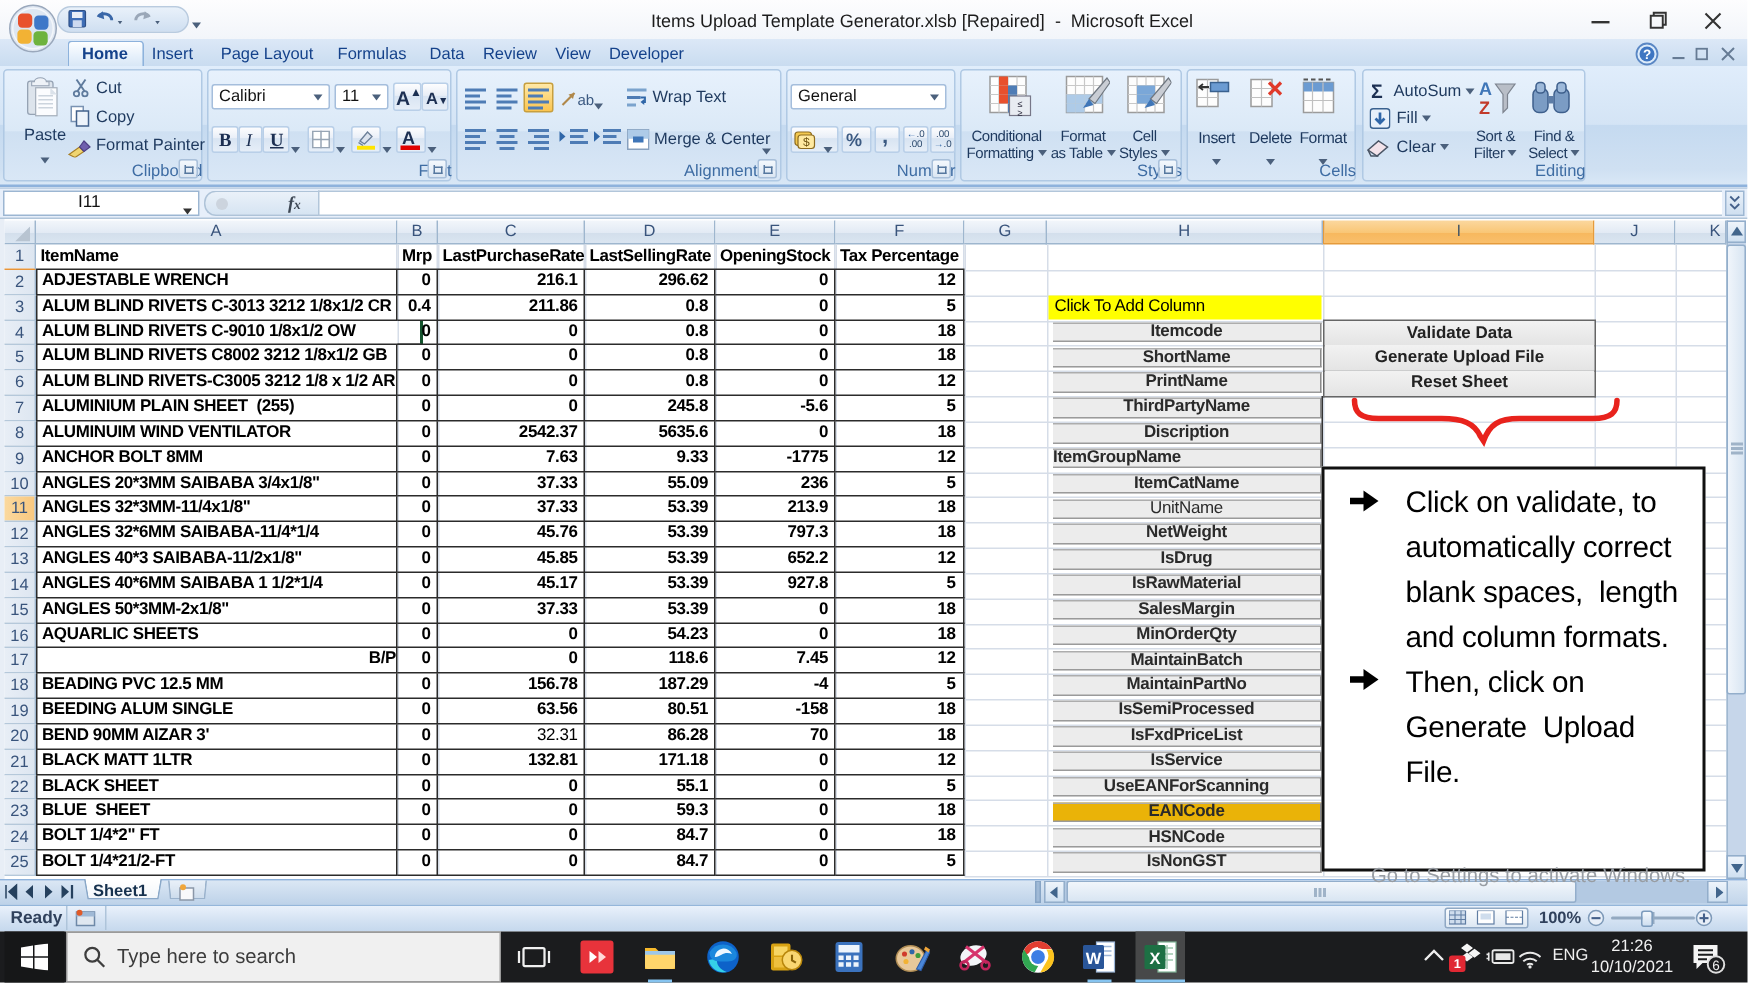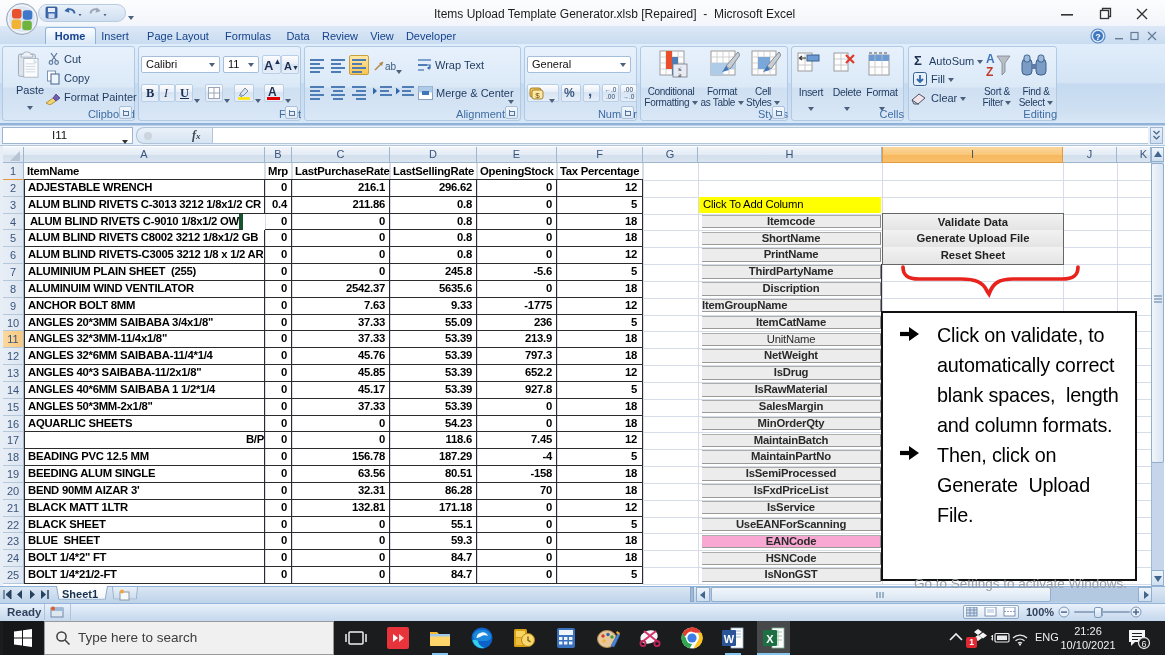--- a/index.html
+++ b/index.html
@@ -438,21 +438,21 @@
 <div class="ab" style="left:292px;top:179.84px;width:98px;height:16.84px;border-right:1px solid #2b2b2b;border-bottom:1px solid #2b2b2b;font-size:11.3px;font-weight:700;color:#000;white-space:nowrap;line-height:15.84px;letter-spacing:-0.25px;text-align:right;padding-right:4px">216.1</div>
 <div class="ab" style="left:390px;top:179.84px;width:87px;height:16.84px;border-right:1px solid #2b2b2b;border-bottom:1px solid #2b2b2b;font-size:11.3px;font-weight:700;color:#000;white-space:nowrap;line-height:15.84px;letter-spacing:-0.25px;text-align:right;padding-right:4px">296.62</div>
 <div class="ab" style="left:477px;top:179.84px;width:80px;height:16.84px;border-right:1px solid #2b2b2b;border-bottom:1px solid #2b2b2b;font-size:11.3px;font-weight:700;color:#000;white-space:nowrap;line-height:15.84px;letter-spacing:-0.25px;text-align:right;padding-right:4px">0</div>
 <div class="ab" style="left:557px;top:179.84px;width:86px;height:16.84px;border-right:1px solid #2b2b2b;border-bottom:1px solid #2b2b2b;font-size:11.3px;font-weight:700;color:#000;white-space:nowrap;line-height:15.84px;letter-spacing:-0.25px;text-align:right;padding-right:5px">12</div>
 <div class="ab" style="left:24px;top:196.68px;width:241px;height:16.84px;border-left:1px solid #2b2b2b;border-right:1px solid #2b2b2b;border-bottom:1px solid #2b2b2b;font-size:11.3px;font-weight:700;color:#000;white-space:nowrap;line-height:15.84px;letter-spacing:-0.25px;text-align:left;padding-left:3px">ALUM BLIND RIVETS C-3013 3212 1/8x1/2 CR</div>
 <div class="ab" style="left:265px;top:196.68px;width:27px;height:16.84px;border-right:1px solid #2b2b2b;border-bottom:1px solid #2b2b2b;font-size:11.3px;font-weight:700;color:#000;white-space:nowrap;line-height:15.84px;letter-spacing:-0.25px;text-align:right;padding-right:4px">0.4</div>
 <div class="ab" style="left:292px;top:196.68px;width:98px;height:16.84px;border-right:1px solid #2b2b2b;border-bottom:1px solid #2b2b2b;font-size:11.3px;font-weight:700;color:#000;white-space:nowrap;line-height:15.84px;letter-spacing:-0.25px;text-align:right;padding-right:4px">211.86</div>
 <div class="ab" style="left:390px;top:196.68px;width:87px;height:16.84px;border-right:1px solid #2b2b2b;border-bottom:1px solid #2b2b2b;font-size:11.3px;font-weight:700;color:#000;white-space:nowrap;line-height:15.84px;letter-spacing:-0.25px;text-align:right;padding-right:4px">0.8</div>
 <div class="ab" style="left:477px;top:196.68px;width:80px;height:16.84px;border-right:1px solid #2b2b2b;border-bottom:1px solid #2b2b2b;font-size:11.3px;font-weight:700;color:#000;white-space:nowrap;line-height:15.84px;letter-spacing:-0.25px;text-align:right;padding-right:4px">0</div>
 <div class="ab" style="left:557px;top:196.68px;width:86px;height:16.84px;border-right:1px solid #2b2b2b;border-bottom:1px solid #2b2b2b;font-size:11.3px;font-weight:700;color:#000;white-space:nowrap;line-height:15.84px;letter-spacing:-0.25px;text-align:right;padding-right:5px">5</div>
-<div class="ab" style="left:24px;top:213.52px;width:219px;height:16.84px;border-left:1px solid #2b2b2b;border-right:4px solid #14532d;border-bottom:1px solid #2b2b2b;font-size:11.3px;font-weight:700;color:#000;white-space:nowrap;line-height:15.84px;letter-spacing:-0.25px;text-align:right;padding-left:3px">ALUM BLIND RIVETS C-9010 1/8x1/2 OW</div>
+<div class="ab" style="left:24px;top:213.52px;width:258px;height:16.84px;border-left:1px solid #2b2b2b;border-right:2px solid #14532d;border-bottom:1px solid #2b2b2b;font-size:11.3px;font-weight:700;color:#000;white-space:nowrap;line-height:15.84px;letter-spacing:-0.25px;text-align:left;padding-left:3px">ALUM BLIND RIVETS C-9010 1/8x1/2 OW</div>
 <div class="ab" style="left:265px;top:213.52px;width:27px;height:16.84px;border-right:1px solid #2b2b2b;border-bottom:1px solid #2b2b2b;font-size:11.3px;font-weight:700;color:#000;white-space:nowrap;line-height:15.84px;letter-spacing:-0.25px;text-align:right;padding-right:4px">0</div>
 <div class="ab" style="left:292px;top:213.52px;width:98px;height:16.84px;border-right:1px solid #2b2b2b;border-bottom:1px solid #2b2b2b;font-size:11.3px;font-weight:700;color:#000;white-space:nowrap;line-height:15.84px;letter-spacing:-0.25px;text-align:right;padding-right:4px">0</div>
 <div class="ab" style="left:390px;top:213.52px;width:87px;height:16.84px;border-right:1px solid #2b2b2b;border-bottom:1px solid #2b2b2b;font-size:11.3px;font-weight:700;color:#000;white-space:nowrap;line-height:15.84px;letter-spacing:-0.25px;text-align:right;padding-right:4px">0.8</div>
 <div class="ab" style="left:477px;top:213.52px;width:80px;height:16.84px;border-right:1px solid #2b2b2b;border-bottom:1px solid #2b2b2b;font-size:11.3px;font-weight:700;color:#000;white-space:nowrap;line-height:15.84px;letter-spacing:-0.25px;text-align:right;padding-right:4px">0</div>
 <div class="ab" style="left:557px;top:213.52px;width:86px;height:16.84px;border-right:1px solid #2b2b2b;border-bottom:1px solid #2b2b2b;font-size:11.3px;font-weight:700;color:#000;white-space:nowrap;line-height:15.84px;letter-spacing:-0.25px;text-align:right;padding-right:5px">18</div>
 <div class="ab" style="left:24px;top:230.36px;width:241px;height:16.84px;border-left:1px solid #2b2b2b;border-right:1px solid #2b2b2b;border-bottom:1px solid #2b2b2b;font-size:11.3px;font-weight:700;color:#000;white-space:nowrap;line-height:15.84px;letter-spacing:-0.25px;text-align:left;padding-left:3px">ALUM BLIND RIVETS C8002 3212 1/8x1/2 GB</div>
 <div class="ab" style="left:265px;top:230.36px;width:27px;height:16.84px;border-right:1px solid #2b2b2b;border-bottom:1px solid #2b2b2b;font-size:11.3px;font-weight:700;color:#000;white-space:nowrap;line-height:15.84px;letter-spacing:-0.25px;text-align:right;padding-right:4px">0</div>
 <div class="ab" style="left:292px;top:230.36px;width:98px;height:16.84px;border-right:1px solid #2b2b2b;border-bottom:1px solid #2b2b2b;font-size:11.3px;font-weight:700;color:#000;white-space:nowrap;line-height:15.84px;letter-spacing:-0.25px;text-align:right;padding-right:4px">0</div>
 <div class="ab" style="left:390px;top:230.36px;width:87px;height:16.84px;border-right:1px solid #2b2b2b;border-bottom:1px solid #2b2b2b;font-size:11.3px;font-weight:700;color:#000;white-space:nowrap;line-height:15.84px;letter-spacing:-0.25px;text-align:right;padding-right:4px">0.8</div>
 <div class="ab" style="left:477px;top:230.36px;width:80px;height:16.84px;border-right:1px solid #2b2b2b;border-bottom:1px solid #2b2b2b;font-size:11.3px;font-weight:700;color:#000;white-space:nowrap;line-height:15.84px;letter-spacing:-0.25px;text-align:right;padding-right:4px">0</div>
@@ -536,21 +536,21 @@
 <div class="ab" style="left:477px;top:449.28px;width:80px;height:16.84px;border-right:1px solid #2b2b2b;border-bottom:1px solid #2b2b2b;font-size:11.3px;font-weight:700;color:#000;white-space:nowrap;line-height:15.84px;letter-spacing:-0.25px;text-align:right;padding-right:4px">-4</div>
 <div class="ab" style="left:557px;top:449.28px;width:86px;height:16.84px;border-right:1px solid #2b2b2b;border-bottom:1px solid #2b2b2b;font-size:11.3px;font-weight:700;color:#000;white-space:nowrap;line-height:15.84px;letter-spacing:-0.25px;text-align:right;padding-right:5px">5</div>
 <div class="ab" style="left:24px;top:466.12px;width:241px;height:16.84px;border-left:1px solid #2b2b2b;border-right:1px solid #2b2b2b;border-bottom:1px solid #2b2b2b;font-size:11.3px;font-weight:700;color:#000;white-space:nowrap;line-height:15.84px;letter-spacing:-0.25px;text-align:left;padding-left:3px">BEEDING ALUM SINGLE</div>
 <div class="ab" style="left:265px;top:466.12px;width:27px;height:16.84px;border-right:1px solid #2b2b2b;border-bottom:1px solid #2b2b2b;font-size:11.3px;font-weight:700;color:#000;white-space:nowrap;line-height:15.84px;letter-spacing:-0.25px;text-align:right;padding-right:4px">0</div>
 <div class="ab" style="left:292px;top:466.12px;width:98px;height:16.84px;border-right:1px solid #2b2b2b;border-bottom:1px solid #2b2b2b;font-size:11.3px;font-weight:700;color:#000;white-space:nowrap;line-height:15.84px;letter-spacing:-0.25px;text-align:right;padding-right:4px">63.56</div>
 <div class="ab" style="left:390px;top:466.12px;width:87px;height:16.84px;border-right:1px solid #2b2b2b;border-bottom:1px solid #2b2b2b;font-size:11.3px;font-weight:700;color:#000;white-space:nowrap;line-height:15.84px;letter-spacing:-0.25px;text-align:right;padding-right:4px">80.51</div>
 <div class="ab" style="left:477px;top:466.12px;width:80px;height:16.84px;border-right:1px solid #2b2b2b;border-bottom:1px solid #2b2b2b;font-size:11.3px;font-weight:700;color:#000;white-space:nowrap;line-height:15.84px;letter-spacing:-0.25px;text-align:right;padding-right:4px">-158</div>
 <div class="ab" style="left:557px;top:466.12px;width:86px;height:16.84px;border-right:1px solid #2b2b2b;border-bottom:1px solid #2b2b2b;font-size:11.3px;font-weight:700;color:#000;white-space:nowrap;line-height:15.84px;letter-spacing:-0.25px;text-align:right;padding-right:5px">18</div>
 <div class="ab" style="left:24px;top:482.96px;width:241px;height:16.84px;border-left:1px solid #2b2b2b;border-right:1px solid #2b2b2b;border-bottom:1px solid #2b2b2b;font-size:11.3px;font-weight:700;color:#000;white-space:nowrap;line-height:15.84px;letter-spacing:-0.25px;text-align:left;padding-left:3px">BEND 90MM AIZAR 3'</div>
 <div class="ab" style="left:265px;top:482.96px;width:27px;height:16.84px;border-right:1px solid #2b2b2b;border-bottom:1px solid #2b2b2b;font-size:11.3px;font-weight:700;color:#000;white-space:nowrap;line-height:15.84px;letter-spacing:-0.25px;text-align:right;padding-right:4px">0</div>
-<div class="ab" style="left:292px;top:482.96px;width:98px;height:16.84px;border-right:1px solid #2b2b2b;border-bottom:1px solid #2b2b2b;font-size:11.3px;font-weight:700;color:#000;white-space:nowrap;line-height:15.84px;letter-spacing:-0.25px;text-align:right;padding-right:4px">32.31</div>
+<div class="ab" style="left:292px;top:482.96px;width:98px;height:16.84px;border-right:1px solid #2b2b2b;border-bottom:1px solid #2b2b2b;font-size:11.3px;font-weight:400;color:#000;white-space:nowrap;line-height:15.84px;letter-spacing:-0.25px;text-align:right;padding-right:4px">32.31</div>
 <div class="ab" style="left:390px;top:482.96px;width:87px;height:16.84px;border-right:1px solid #2b2b2b;border-bottom:1px solid #2b2b2b;font-size:11.3px;font-weight:700;color:#000;white-space:nowrap;line-height:15.84px;letter-spacing:-0.25px;text-align:right;padding-right:4px">86.28</div>
 <div class="ab" style="left:477px;top:482.96px;width:80px;height:16.84px;border-right:1px solid #2b2b2b;border-bottom:1px solid #2b2b2b;font-size:11.3px;font-weight:700;color:#000;white-space:nowrap;line-height:15.84px;letter-spacing:-0.25px;text-align:right;padding-right:4px">70</div>
 <div class="ab" style="left:557px;top:482.96px;width:86px;height:16.84px;border-right:1px solid #2b2b2b;border-bottom:1px solid #2b2b2b;font-size:11.3px;font-weight:700;color:#000;white-space:nowrap;line-height:15.84px;letter-spacing:-0.25px;text-align:right;padding-right:5px">18</div>
 <div class="ab" style="left:24px;top:499.80px;width:241px;height:16.84px;border-left:1px solid #2b2b2b;border-right:1px solid #2b2b2b;border-bottom:1px solid #2b2b2b;font-size:11.3px;font-weight:700;color:#000;white-space:nowrap;line-height:15.84px;letter-spacing:-0.25px;text-align:left;padding-left:3px">BLACK MATT 1LTR</div>
 <div class="ab" style="left:265px;top:499.80px;width:27px;height:16.84px;border-right:1px solid #2b2b2b;border-bottom:1px solid #2b2b2b;font-size:11.3px;font-weight:700;color:#000;white-space:nowrap;line-height:15.84px;letter-spacing:-0.25px;text-align:right;padding-right:4px">0</div>
 <div class="ab" style="left:292px;top:499.80px;width:98px;height:16.84px;border-right:1px solid #2b2b2b;border-bottom:1px solid #2b2b2b;font-size:11.3px;font-weight:700;color:#000;white-space:nowrap;line-height:15.84px;letter-spacing:-0.25px;text-align:right;padding-right:4px">132.81</div>
 <div class="ab" style="left:390px;top:499.80px;width:87px;height:16.84px;border-right:1px solid #2b2b2b;border-bottom:1px solid #2b2b2b;font-size:11.3px;font-weight:700;color:#000;white-space:nowrap;line-height:15.84px;letter-spacing:-0.25px;text-align:right;padding-right:4px">171.18</div>
 <div class="ab" style="left:477px;top:499.80px;width:80px;height:16.84px;border-right:1px solid #2b2b2b;border-bottom:1px solid #2b2b2b;font-size:11.3px;font-weight:700;color:#000;white-space:nowrap;line-height:15.84px;letter-spacing:-0.25px;text-align:right;padding-right:4px">0</div>
 <div class="ab" style="left:557px;top:499.80px;width:86px;height:16.84px;border-right:1px solid #2b2b2b;border-bottom:1px solid #2b2b2b;font-size:11.3px;font-weight:700;color:#000;white-space:nowrap;line-height:15.84px;letter-spacing:-0.25px;text-align:right;padding-right:5px">12</div>
 <div class="ab" style="left:24px;top:516.64px;width:241px;height:16.84px;border-left:1px solid #2b2b2b;border-right:1px solid #2b2b2b;border-bottom:1px solid #2b2b2b;font-size:11.3px;font-weight:700;color:#000;white-space:nowrap;line-height:15.84px;letter-spacing:-0.25px;text-align:left;padding-left:3px">BLACK SHEET</div>
@@ -590,21 +590,21 @@
 <div class="ab" style="left:702px;top:366.28px;width:179px;height:13.44px;background:#ececec;border-top:1px solid #adadad;border-bottom:1px solid #9a9a9a;border-right:1px solid #8a8a8a;font-size:11.3px;font-weight:700;color:#2a2a2a;text-align:center;line-height:11.84px;letter-spacing:-0.2px">IsDrug</div>
 <div class="ab" style="left:702px;top:383.12px;width:179px;height:13.44px;background:#ececec;border-top:1px solid #adadad;border-bottom:1px solid #9a9a9a;border-right:1px solid #8a8a8a;font-size:11.3px;font-weight:700;color:#2a2a2a;text-align:center;line-height:11.84px;letter-spacing:-0.2px">IsRawMaterial</div>
 <div class="ab" style="left:702px;top:399.96px;width:179px;height:13.44px;background:#ececec;border-top:1px solid #adadad;border-bottom:1px solid #9a9a9a;border-right:1px solid #8a8a8a;font-size:11.3px;font-weight:700;color:#2a2a2a;text-align:center;line-height:11.84px;letter-spacing:-0.2px">SalesMargin</div>
 <div class="ab" style="left:702px;top:416.80px;width:179px;height:13.44px;background:#ececec;border-top:1px solid #adadad;border-bottom:1px solid #9a9a9a;border-right:1px solid #8a8a8a;font-size:11.3px;font-weight:700;color:#2a2a2a;text-align:center;line-height:11.84px;letter-spacing:-0.2px">MinOrderQty</div>
 <div class="ab" style="left:702px;top:433.64px;width:179px;height:13.44px;background:#ececec;border-top:1px solid #adadad;border-bottom:1px solid #9a9a9a;border-right:1px solid #8a8a8a;font-size:11.3px;font-weight:700;color:#2a2a2a;text-align:center;line-height:11.84px;letter-spacing:-0.2px">MaintainBatch</div>
 <div class="ab" style="left:702px;top:450.48px;width:179px;height:13.44px;background:#ececec;border-top:1px solid #adadad;border-bottom:1px solid #9a9a9a;border-right:1px solid #8a8a8a;font-size:11.3px;font-weight:700;color:#2a2a2a;text-align:center;line-height:11.84px;letter-spacing:-0.2px">MaintainPartNo</div>
 <div class="ab" style="left:702px;top:467.32px;width:179px;height:13.44px;background:#ececec;border-top:1px solid #adadad;border-bottom:1px solid #9a9a9a;border-right:1px solid #8a8a8a;font-size:11.3px;font-weight:700;color:#2a2a2a;text-align:center;line-height:11.84px;letter-spacing:-0.2px">IsSemiProcessed</div>
 <div class="ab" style="left:702px;top:484.16px;width:179px;height:13.44px;background:#ececec;border-top:1px solid #adadad;border-bottom:1px solid #9a9a9a;border-right:1px solid #8a8a8a;font-size:11.3px;font-weight:700;color:#2a2a2a;text-align:center;line-height:11.84px;letter-spacing:-0.2px">IsFxdPriceList</div>
 <div class="ab" style="left:702px;top:501.00px;width:179px;height:13.44px;background:#ececec;border-top:1px solid #adadad;border-bottom:1px solid #9a9a9a;border-right:1px solid #8a8a8a;font-size:11.3px;font-weight:700;color:#2a2a2a;text-align:center;line-height:11.84px;letter-spacing:-0.2px">IsService</div>
 <div class="ab" style="left:702px;top:517.84px;width:179px;height:13.44px;background:#ececec;border-top:1px solid #adadad;border-bottom:1px solid #9a9a9a;border-right:1px solid #8a8a8a;font-size:11.3px;font-weight:700;color:#2a2a2a;text-align:center;line-height:11.84px;letter-spacing:-0.2px">UseEANForScanning</div>
-<div class="ab" style="left:702px;top:534.68px;width:179px;height:13.44px;background:#f9a8d4;border-top:1px solid #adadad;border-bottom:1px solid #9a9a9a;border-right:1px solid #8a8a8a;font-size:11.3px;font-weight:700;color:#2a2a2a;text-align:center;line-height:11.84px;letter-spacing:-0.2px">EANCode</div>
+<div class="ab" style="left:702px;top:534.68px;width:179px;height:13.44px;background:#eab308;border-top:1px solid #adadad;border-bottom:1px solid #9a9a9a;border-right:1px solid #8a8a8a;font-size:11.3px;font-weight:700;color:#2a2a2a;text-align:center;line-height:11.84px;letter-spacing:-0.2px">EANCode</div>
 <div class="ab" style="left:702px;top:551.52px;width:179px;height:13.44px;background:#ececec;border-top:1px solid #adadad;border-bottom:1px solid #9a9a9a;border-right:1px solid #8a8a8a;font-size:11.3px;font-weight:700;color:#2a2a2a;text-align:center;line-height:11.84px;letter-spacing:-0.2px">HSNCode</div>
 <div class="ab" style="left:702px;top:568.36px;width:179px;height:13.44px;background:#ececec;border-top:1px solid #adadad;border-bottom:1px solid #9a9a9a;border-right:1px solid #8a8a8a;font-size:11.3px;font-weight:700;color:#2a2a2a;text-align:center;line-height:11.84px;letter-spacing:-0.2px">IsNonGST</div>
 <div class="ab" style="left:882px;top:213.02px;width:182px;height:17.84px;background:linear-gradient(#f2f2f2,#e4e4e4);border:1px solid #666;border-top:1px solid #666;font-size:11.3px;font-weight:700;color:#222;text-align:center;line-height:16.84px">Validate Data</div>
 <div class="ab" style="left:882px;top:229.86px;width:182px;height:17.84px;background:linear-gradient(#f2f2f2,#e4e4e4);border:1px solid #666;border-top:none;font-size:11.3px;font-weight:700;color:#222;text-align:center;line-height:16.84px">Generate Upload File</div>
 <div class="ab" style="left:882px;top:246.70px;width:182px;height:17.84px;background:linear-gradient(#f2f2f2,#e4e4e4);border:1px solid #666;border-top:none;font-size:11.3px;font-weight:700;color:#222;text-align:center;line-height:16.84px">Reset Sheet</div>
 <div class="ab" style="left:881px;top:264.04px;width:1px;height:46.96px;background:#333"></div>
 <svg class="ab" style="left:895px;top:262px" width="200" height="40" viewBox="0 0 200 40">
 <path d="M8 5 C8 13 12 17 24 17 L66 17 C80 17 88 20 92 29 L94 32 C98 21 104 17 118 17 L167 17 C179 17 183 13 183 5" fill="none" stroke="#e8231d" stroke-width="3.7" stroke-linecap="round"></path>
 </svg>
 <div class="ab" style="left:881px;top:311px;width:256px;height:270px;background:#fff;border:2px solid #111;z-index:5"></div>

